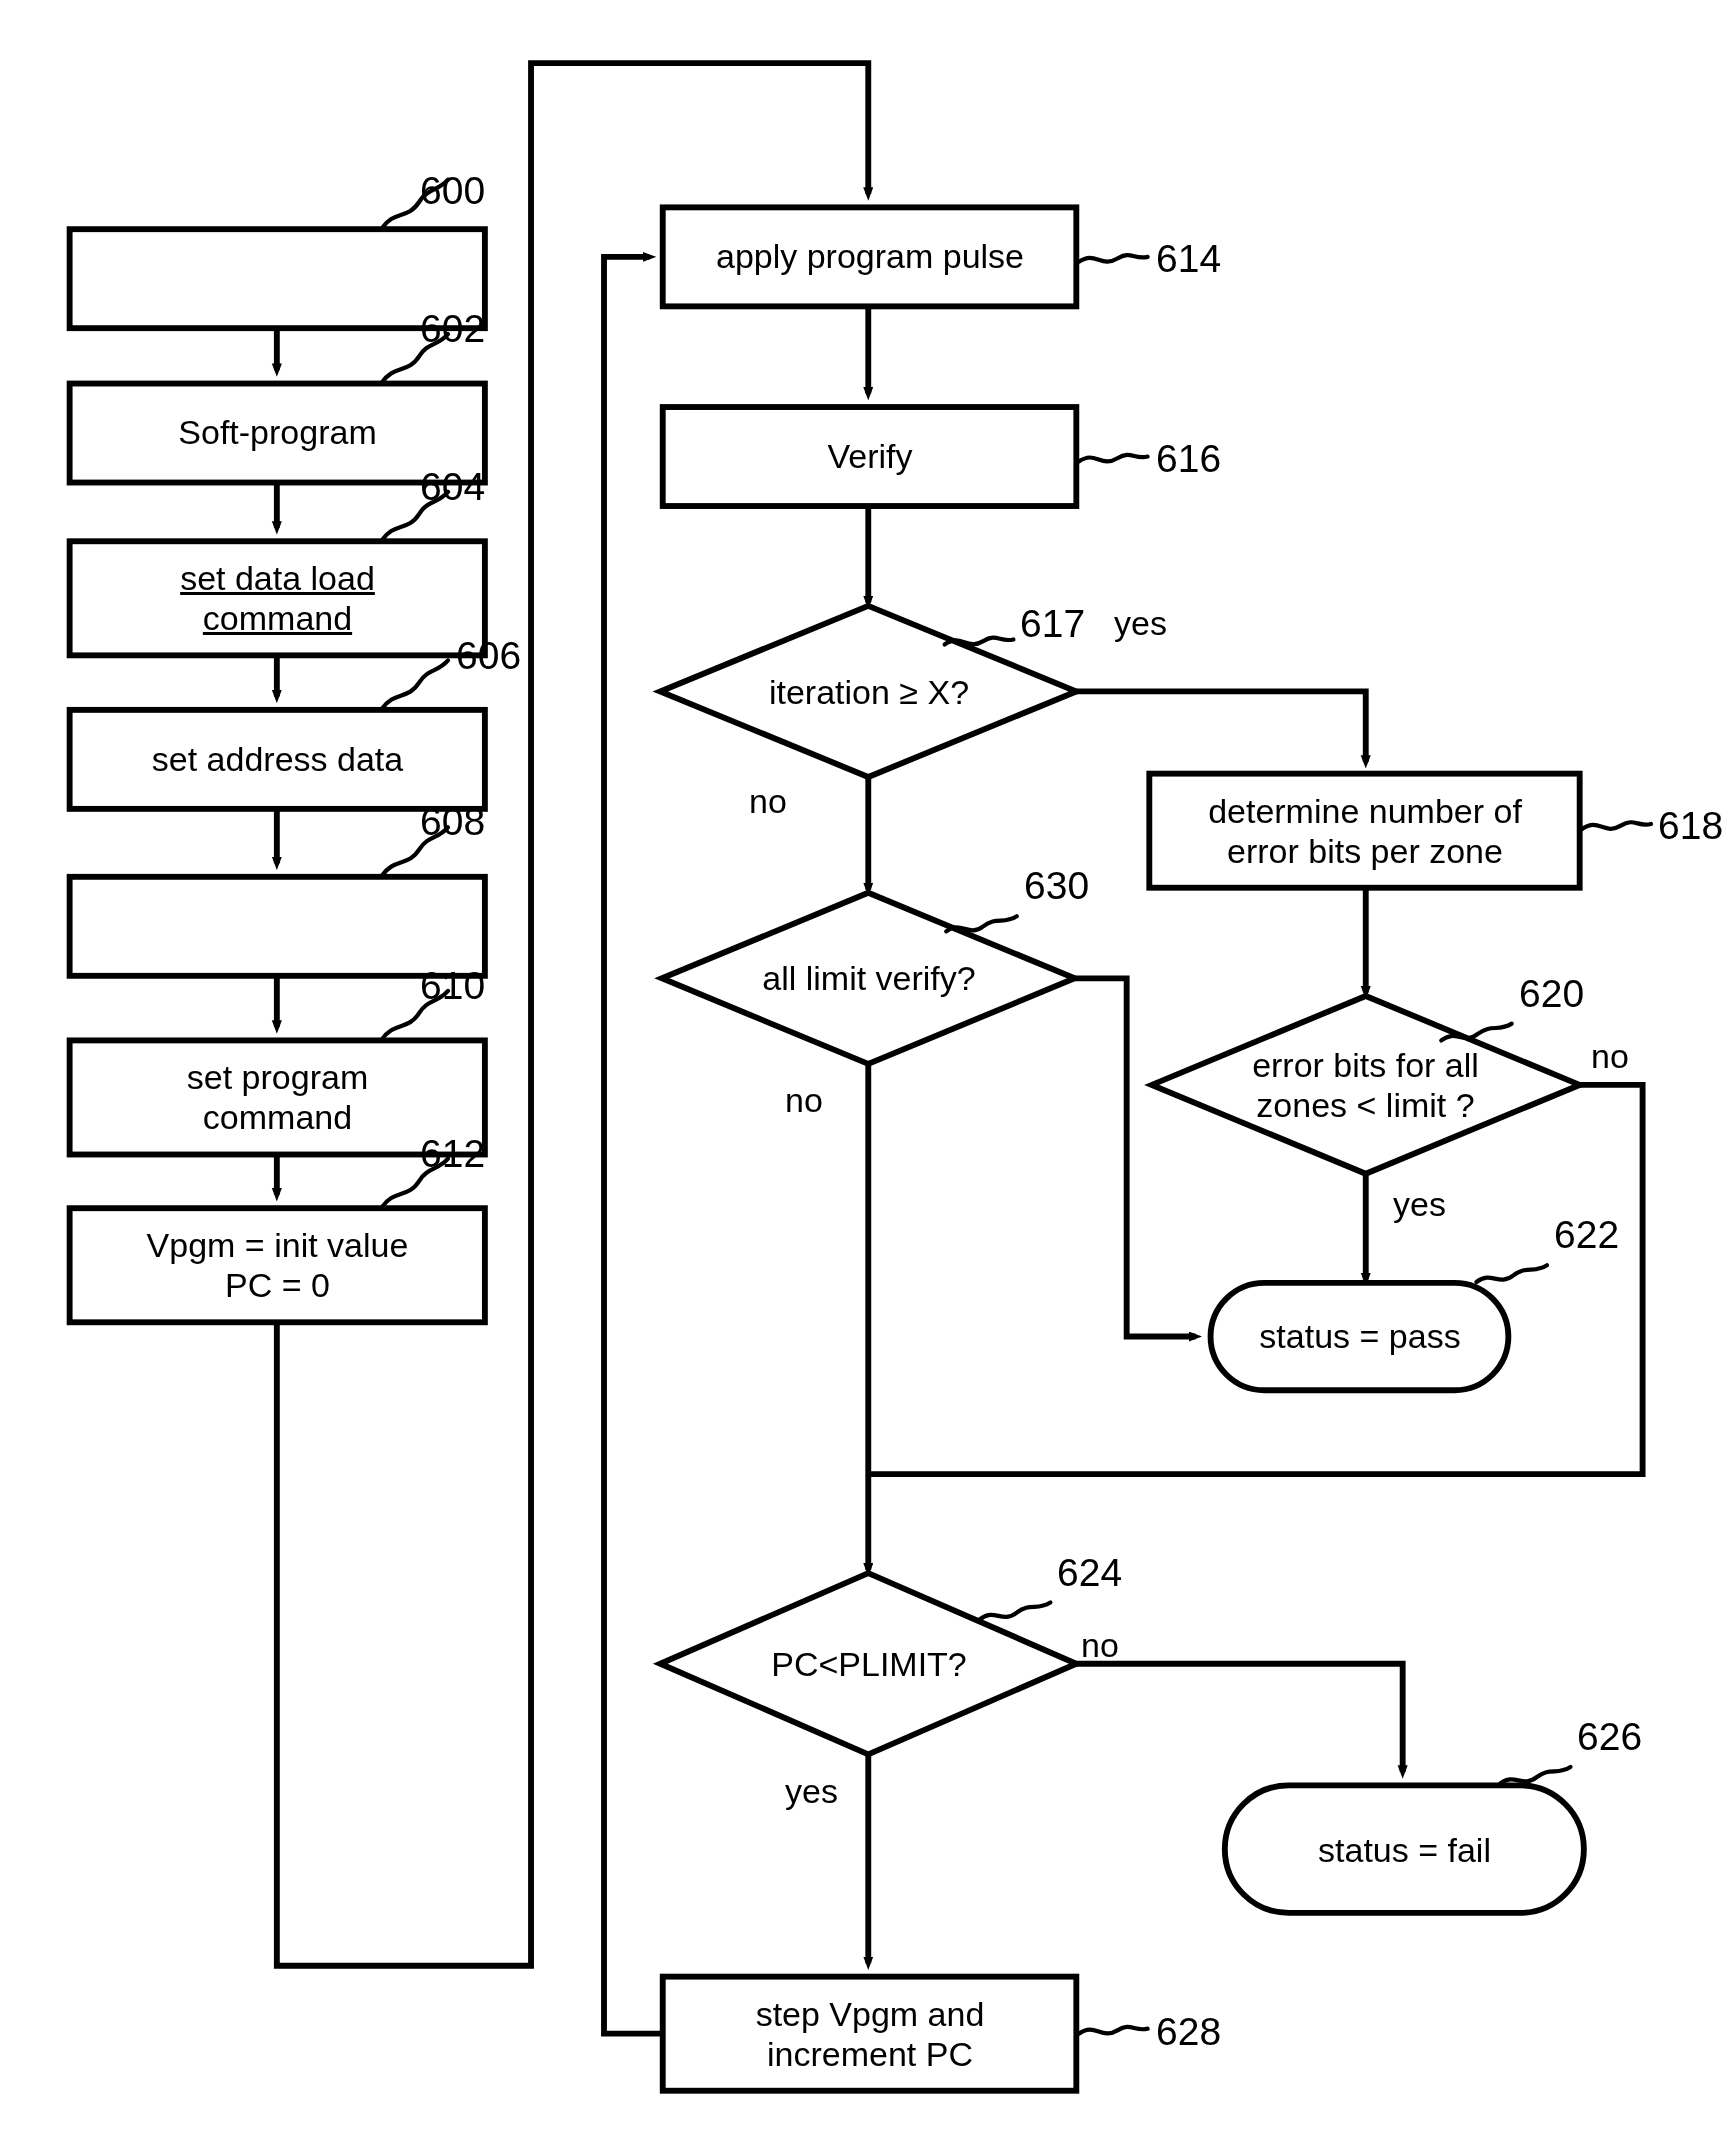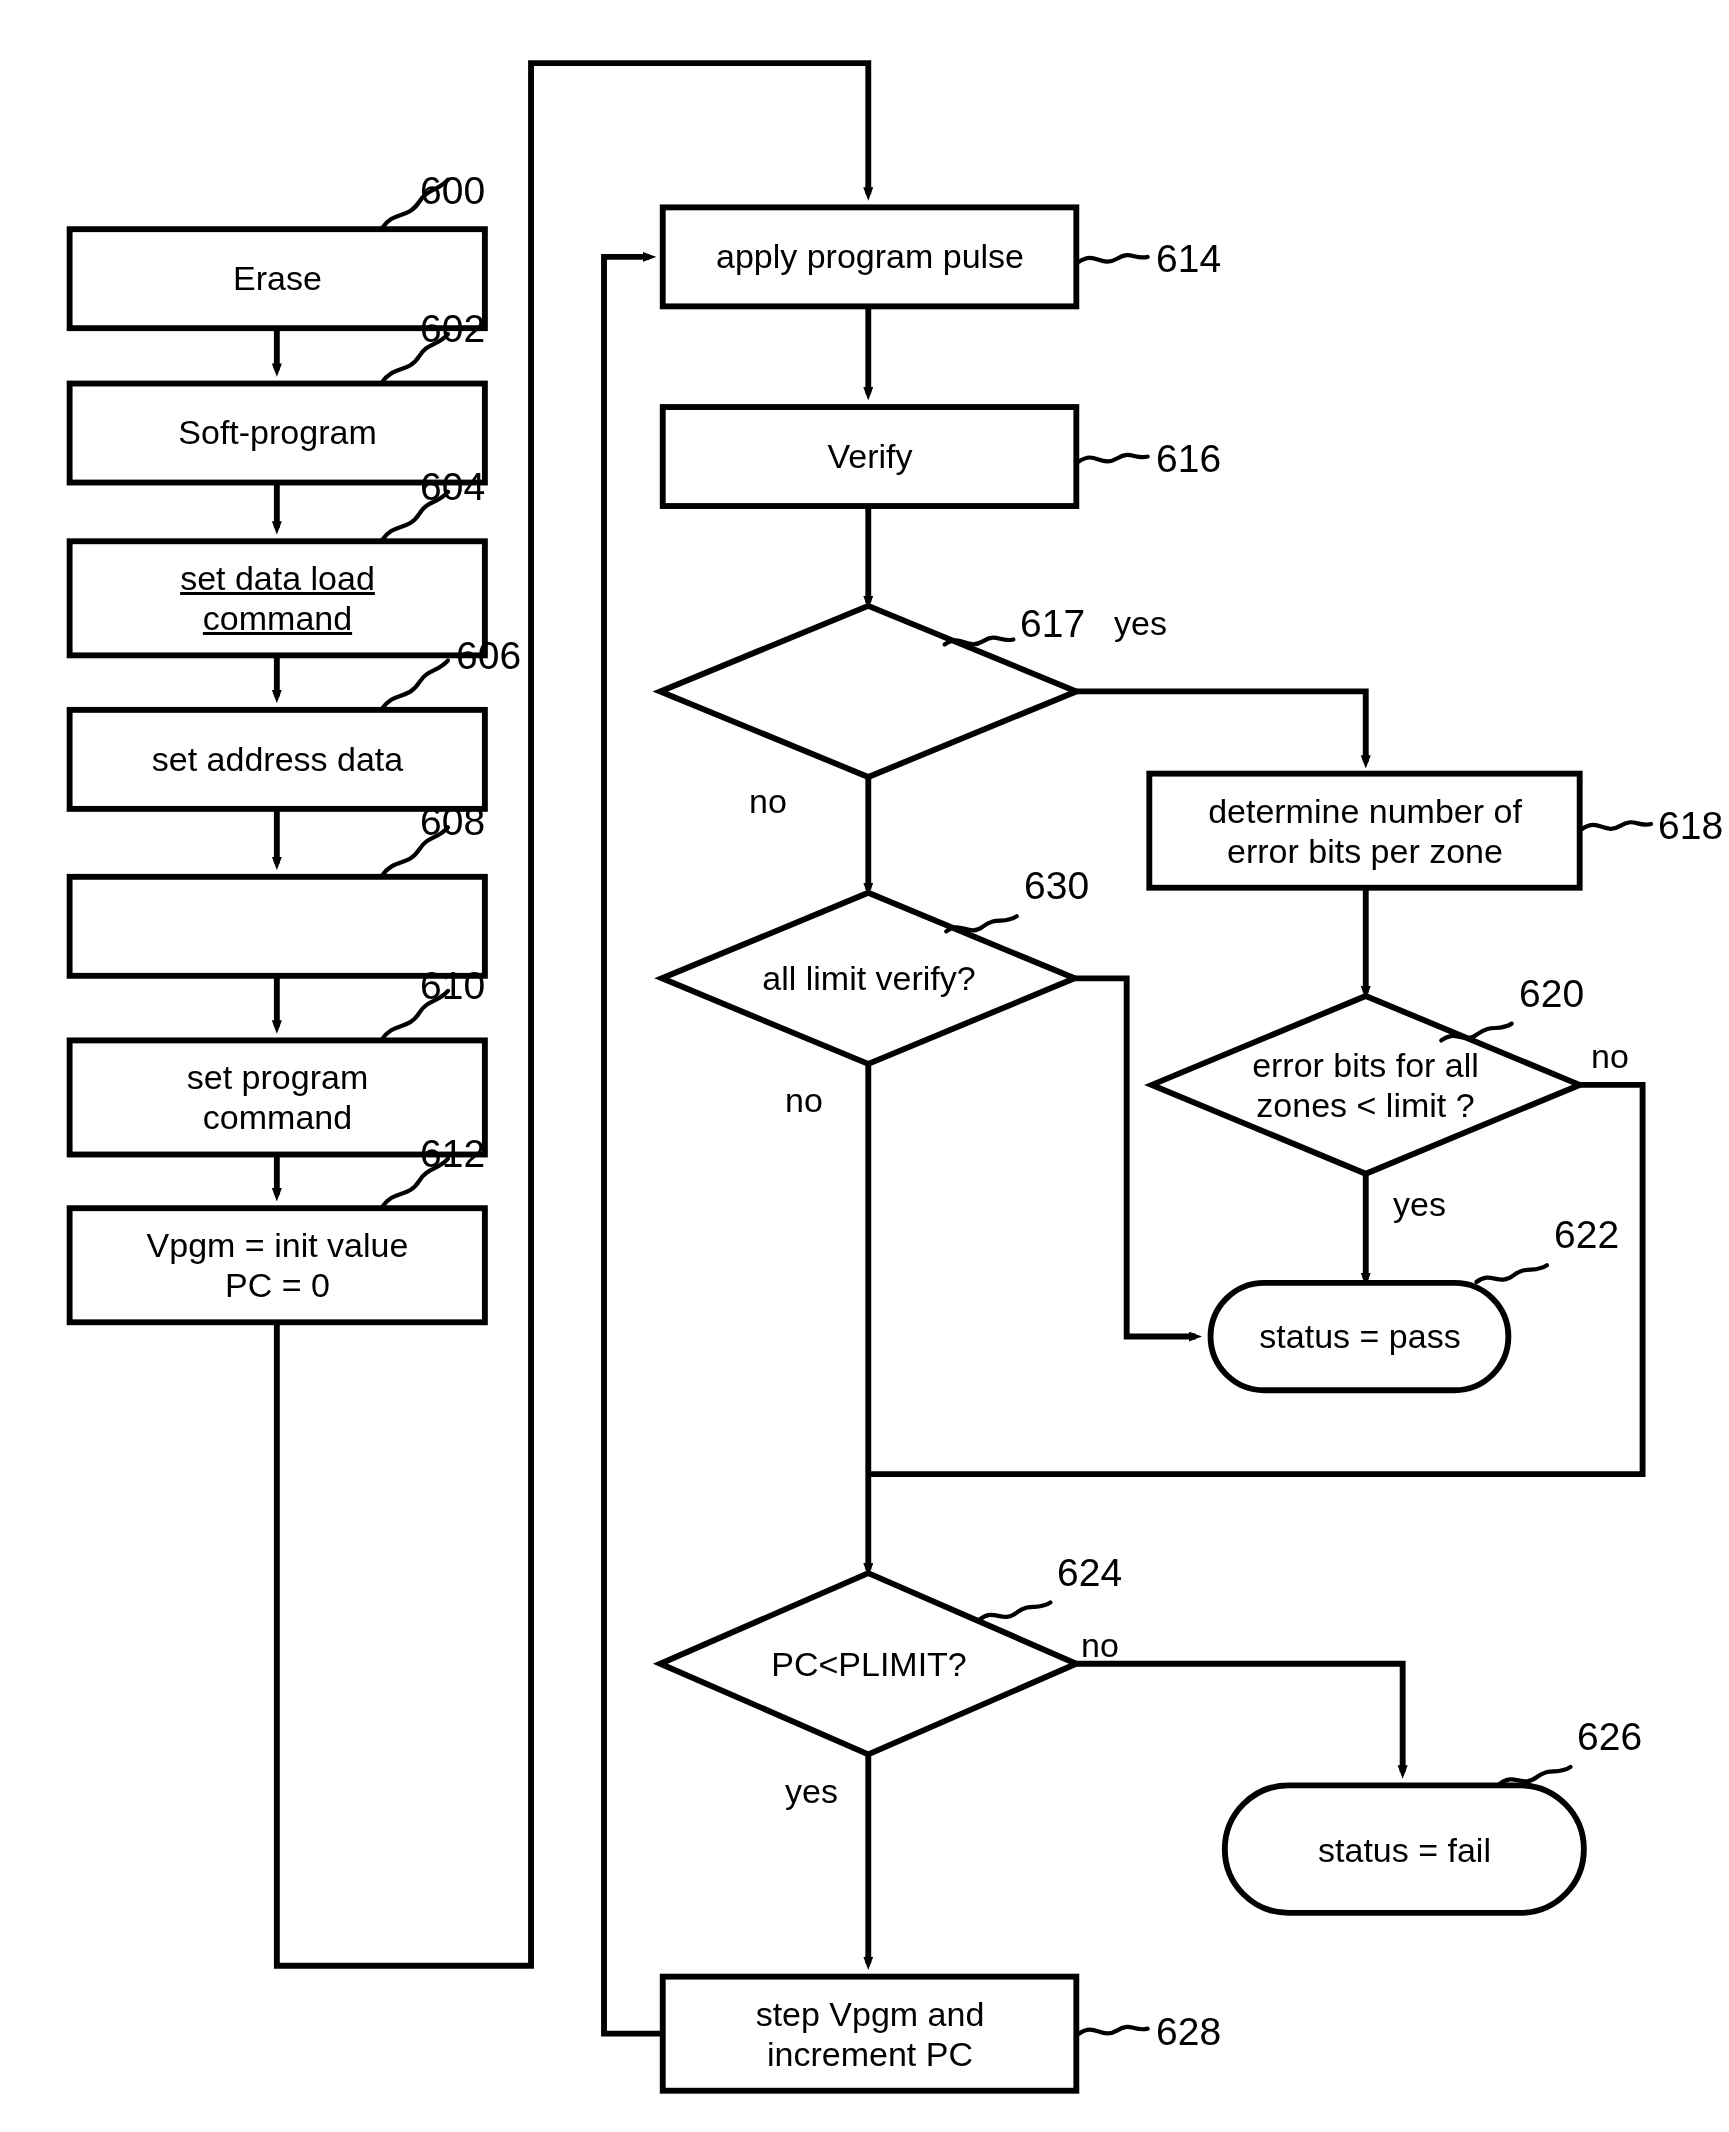--- a/index.html
+++ b/index.html
@@ -124,32 +124,32 @@
       <path d="M1128,1110 C1146,1096 1154,1118 1172,1104 C1188,1092 1196,1102 1212,1092"></path>
       <path d="M1886,988 C1906,974 1912,996 1932,984 C1948,974 1952,986 1968,982"></path>
       <path d="M1718,1240 C1736,1226 1744,1246 1762,1232 C1778,1220 1786,1230 1802,1220"></path>
       <path d="M1760,1528 C1778,1514 1786,1534 1804,1520 C1820,1508 1828,1518 1844,1508"></path>
       <path d="M1168,1930 C1186,1916 1194,1936 1212,1922 C1228,1910 1236,1920 1252,1910"></path>
       <path d="M1788,2126 C1806,2112 1814,2132 1832,2118 C1848,2106 1856,2116 1872,2106"></path>
       <path d="M1286,2424 C1306,2410 1312,2432 1332,2420 C1348,2410 1352,2422 1368,2418"></path>
     </g>
   </svg>
 
-  <div class="node-text" style="left:70px;top:229px;width:415px;height:99px;">Erase</div>
   <div class="node-text" style="left:70px;top:383px;width:415px;height:99px;">Soft-program</div>
   <div class="node-text" style="left:70px;top:541px;width:415px;height:114px;text-decoration:underline;">set data load
 command</div>
   <div class="node-text" style="left:70px;top:710px;width:415px;height:99px;">set address data</div>
   <div class="node-text" style="left:70px;top:1040px;width:415px;height:114px;">set program
 command</div>
   <div class="node-text" style="left:70px;top:1208px;width:415px;height:114px;">Vpgm = init value
 PC = 0</div>
 
   <div class="node-text" style="left:663px;top:207px;width:414px;height:99px;">apply program pulse</div>
   <div class="node-text" style="left:663px;top:407px;width:414px;height:99px;">Verify</div>
+  <div class="node-text" style="left:701px;top:660px;width:336px;height:64px;">iteration ≥ X?</div>
   <div class="node-text" style="left:701px;top:946px;width:336px;height:64px;">all limit verify?</div>
   <div class="node-text" style="left:1150px;top:774px;width:430px;height:114px;">determine number of
 error bits per zone</div>
   <div class="node-text" style="left:1181px;top:1028px;width:369px;height:114px;">error bits for all
 zones &lt; limit ?</div>
   <div class="node-text" style="left:1211px;top:1283px;width:298px;height:107px;">status = pass</div>
   <div class="node-text" style="left:701px;top:1632px;width:336px;height:64px;">PC&lt;PLIMIT?</div>
   <div class="node-text" style="left:1225px;top:1786px;width:359px;height:128px;">status = fail</div>
   <div class="node-text" style="left:663px;top:1977px;width:414px;height:114px;">step Vpgm and
 increment PC</div>

